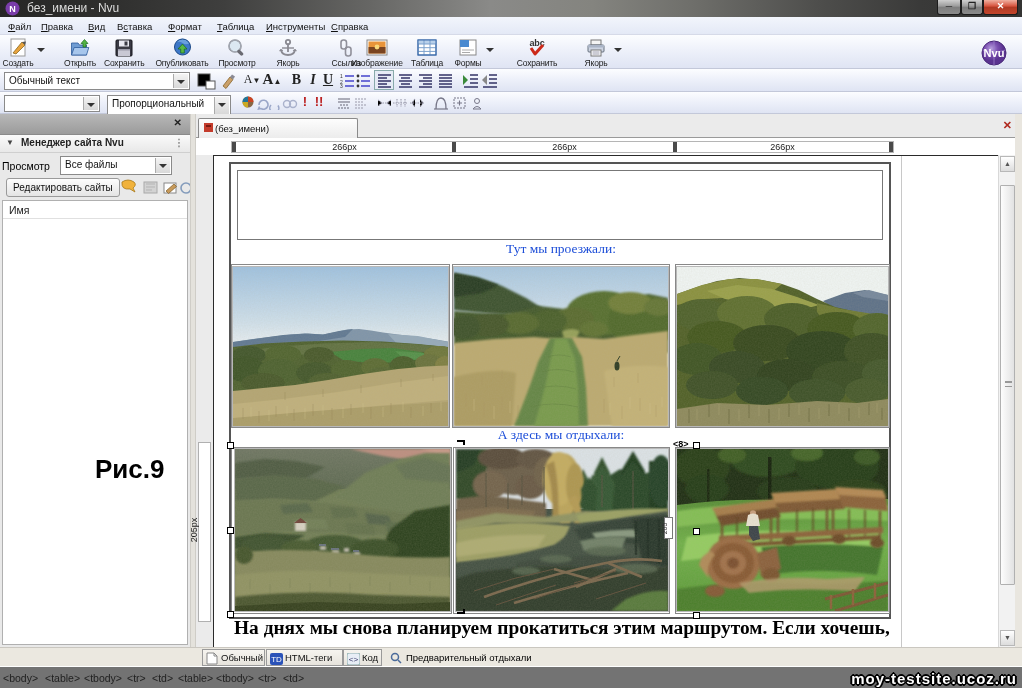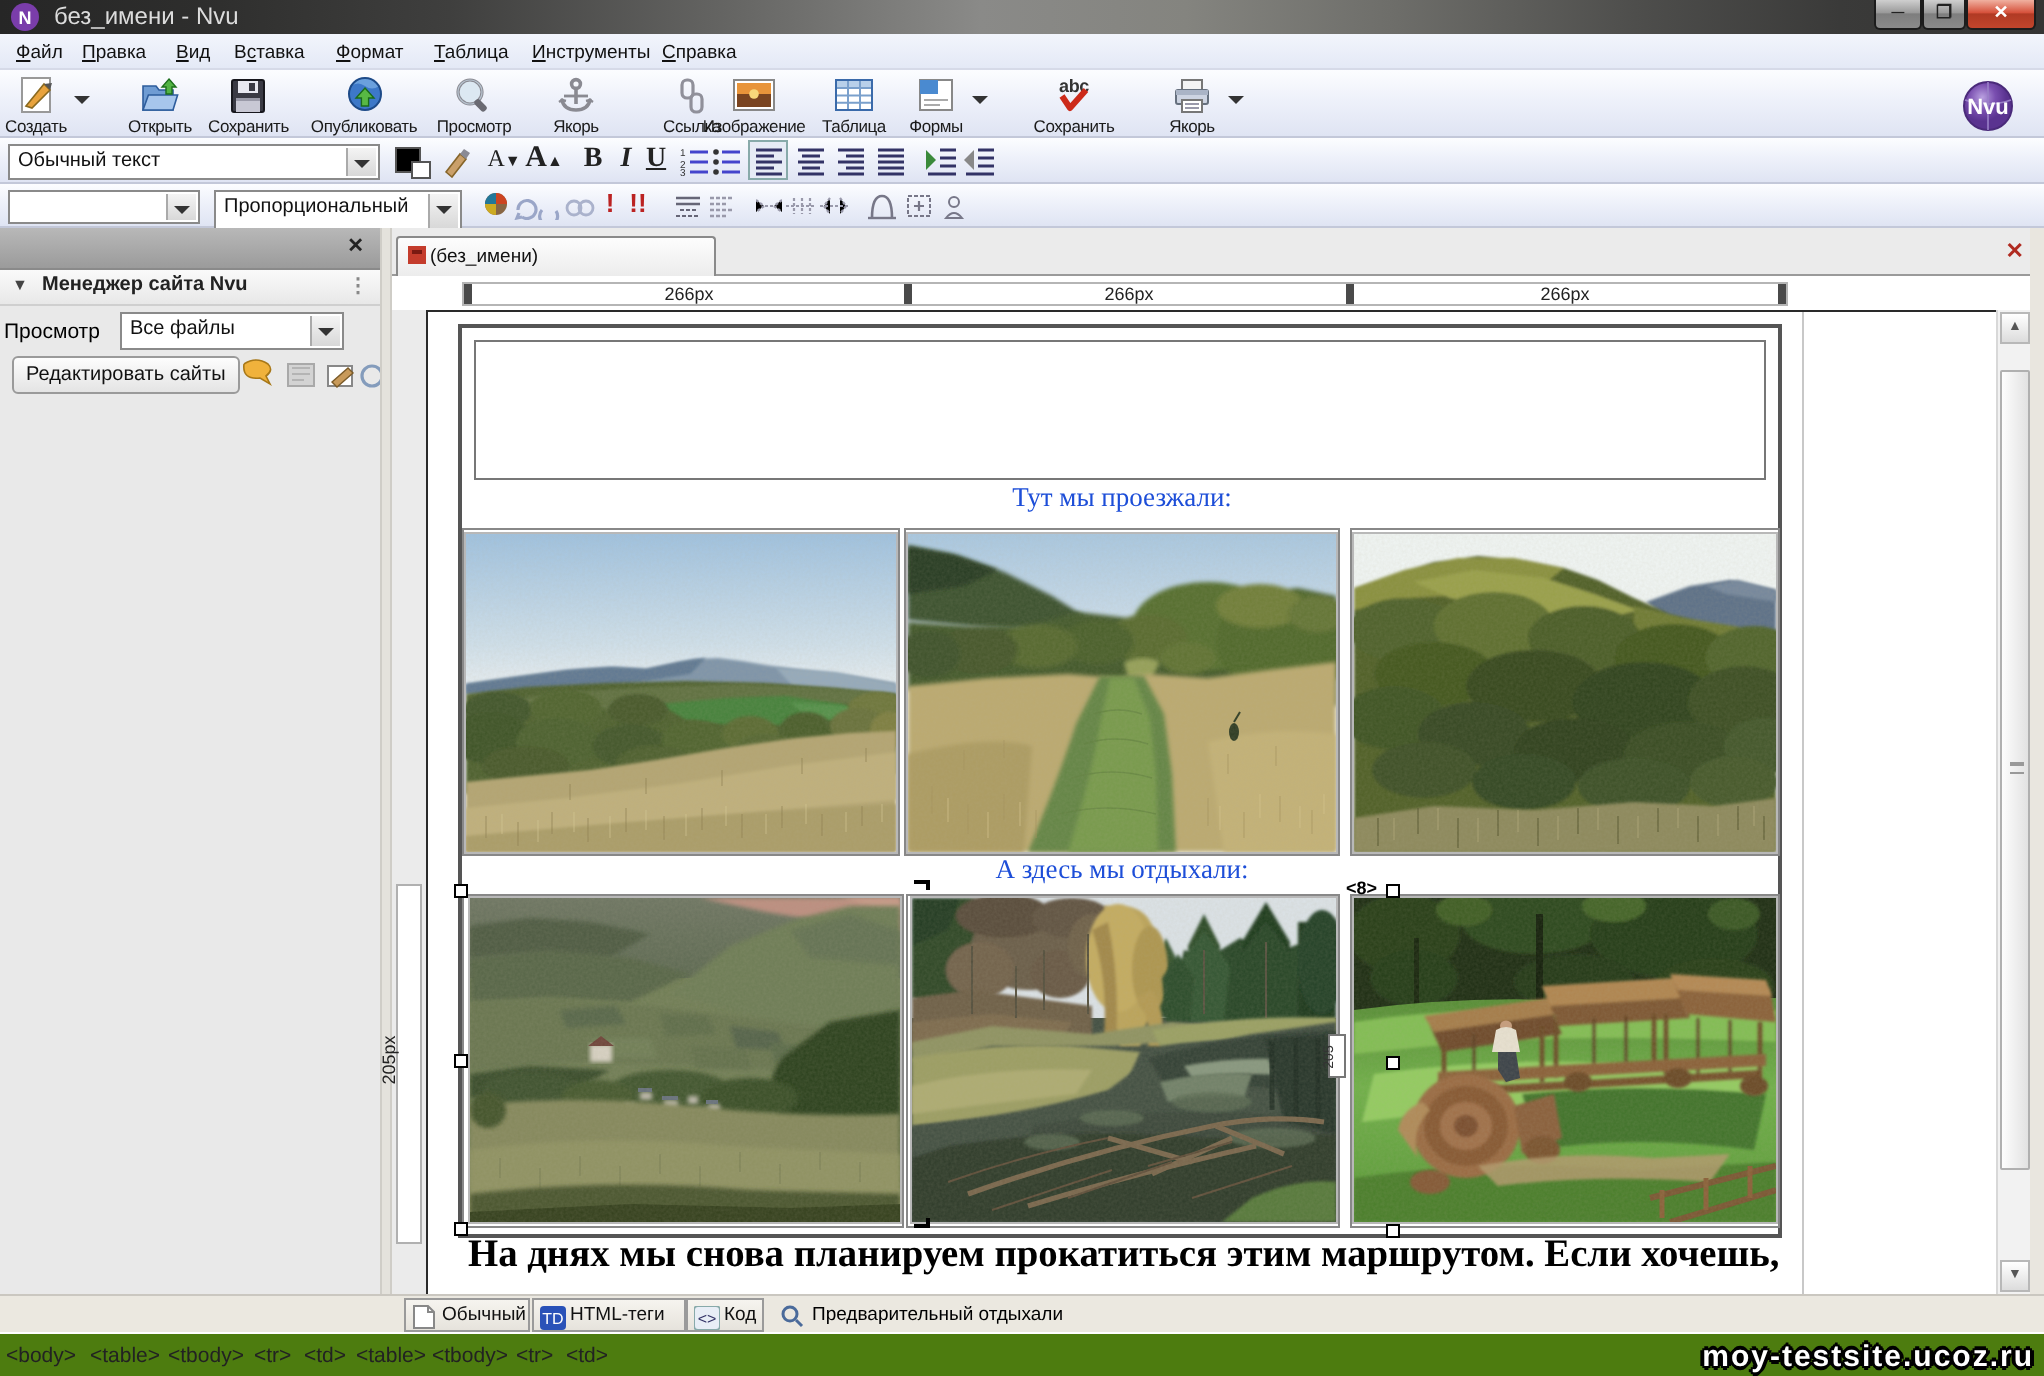--- a/index.html
+++ b/index.html
@@ -55,21 +55,21 @@
 .ser{font-family:"Liberation Serif",serif}
 #hdrcell{position:absolute;left:23px;top:14px;width:646px;height:70px;border:1px solid #777}
 #outertbl{position:absolute;left:15px;top:6px;width:662px;height:457px;border:2px solid #555}
 .cell{position:absolute;border:1px solid #888}
 .photo{position:absolute;outline:1px solid #b8b8b8}
 .cap{position:absolute;width:662px;text-align:center;font-size:13.5px;color:#1d4ed8}
 .hndl{position:absolute;width:7px;height:7px;background:#fff;border:1px solid #000}
 
 #statrow{left:0;top:647px;width:1022px;height:19px;background:#ebe8e0;border-top:1px solid #cac7c0}
 .mtab{position:absolute;top:1px;height:17px;border:1px solid #9a9a9a;background:linear-gradient(#f6f4ef,#e6e3dc);font-size:9.5px;color:#111;line-height:16px;padding:0 0 0 18px}
-#tagsbar{left:0;top:666px;width:1022px;height:22px;background:#4d7c0f;border-top:1px solid #fff;font-size:10.5px;color:#222}
+#tagsbar{left:0;top:666px;width:1022px;height:22px;background:#737373;border-top:1px solid #fff;font-size:10.5px;color:#222}
 #tagsbar span{position:absolute;top:5px}
 #wm{left:auto;right:5px;top:3px !important;font-size:15px;font-weight:bold;color:#fff;letter-spacing:1px;
  text-shadow:-2px 0 #000,2px 0 #000,0 -2px #000,0 2px #000,-1px -1px #000,1px -1px #000,-1px 1px #000,1px 1px #000}
 </style></head>
 <body>
 <div class="abs" id="titlebar">
   <svg class="abs" style="left:5px;top:1px" width="15" height="15">
       <circle cx="7.5" cy="7.5" r="7" fill="#7a3daa"></circle>
       <text x="7.5" y="11" font-size="9" font-weight="bold" fill="#fff" text-anchor="middle">N</text>
     </svg>
@@ -385,20 +385,25 @@
         <path d="M26 5 h9 M26 8 h9 M26 11 h6" stroke="#999"></path>
       </g>
    <g>
         <rect x="44" y="4" width="12" height="10" fill="#fff" stroke="#888"></rect>
         <path d="M46 12 l8 -7 2.5 2.5 -8 7z" fill="#c89a5a" stroke="#7a5a28" stroke-width="0.7"></path>
       </g>
    <g opacity="0.8">
         <circle cx="66" cy="9" r="5" fill="none" stroke="#6a88b0" stroke-width="1.6"></circle>
       </g>
   </svg>
+  <div class="abs" id="sidelist">
+    <span style="position:absolute;left:6px;top:3px;font-size:10.5px;color:#222">Имя</span>
+    <div style="position:absolute;left:0;top:17px;width:184px;border-top:1px solid #e0e0e0"></div>
+    <div style="position:absolute;left:92px;top:253px;font-size:26px;font-weight:bold;color:#000">Рис.9</div>
+  </div>
 </div>
 <div class="abs" id="splitter"></div>
 
 <div class="abs" id="tabbar">
   <div id="thetab">
       <svg style="position:absolute;left:5px;top:4px" width="10" height="10">
         <rect x="0" y="0" width="9" height="9" fill="#c43c2c"></rect>
         <rect x="2" y="2" width="5" height="2" fill="#7a1a12"></rect>
       </svg>
       <span style="position:absolute;left:16px;top:4px">(без_имени)</span>

